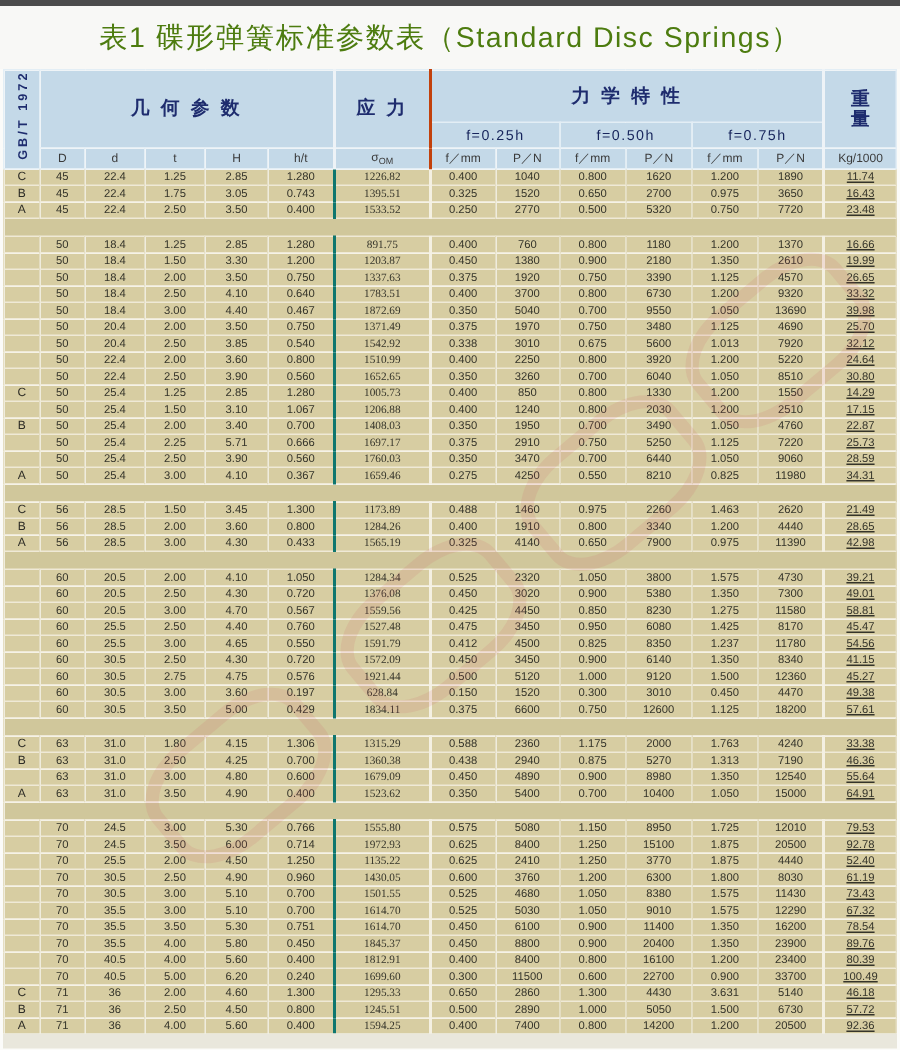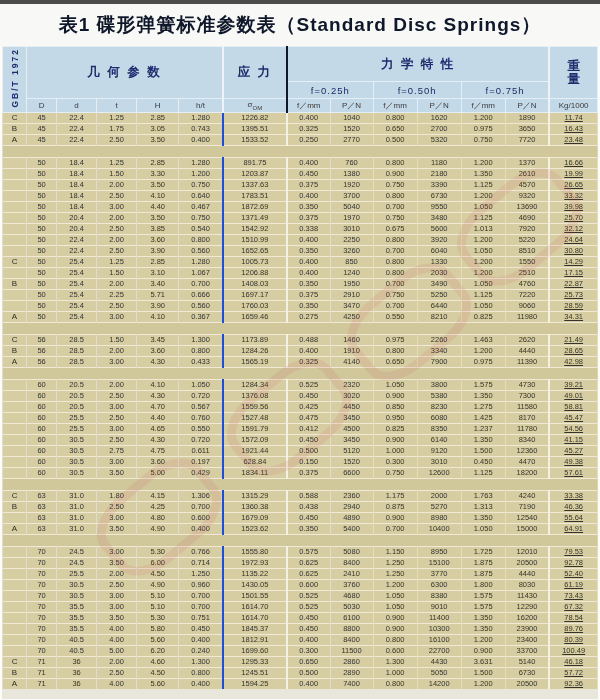--- a/index.html
+++ b/index.html
@@ -8,21 +8,21 @@
     background:#fbfbf9;
     font-family:"Liberation Sans","DejaVu Sans",sans-serif;
     position:relative;overflow:hidden;
   }
   .topbar{height:4px;background:#4c4c4c;}
   .title-area{
     height:42px;display:flex;align-items:center;justify-content:center;
     background:#f8f8f6;
   }
   .page-title{
-    font-size:19px;font-weight:bold;color:#0f172a;letter-spacing:1px;
+    font-size:19px;font-weight:normal;color:#4d7c0f;letter-spacing:1px;
     white-space:nowrap;
   }
   table{
     border-collapse:collapse;table-layout:fixed;
     width:596px;margin:0 2px;
   }
   th,td{padding:0;text-align:center;overflow:hidden;white-space:nowrap;}
   thead th{
     background:#c4d9e8;
     border:1px solid #e3eef5;
@@ -32,28 +32,28 @@
   th.defl{font-size:9.5px;color:#17255c;height:16px;letter-spacing:1px;}
   th.unit, th.colhead{font-size:8px;color:#3a3a3a;height:13px;}
   th.gbt{width:24px;}
   .gbt-text{
     display:inline-block;
     writing-mode:vertical-rl;transform:rotate(180deg);
     font-size:8.5px;color:#1e2c6e;letter-spacing:2px;font-weight:bold;
   }
   th.weightcell{font-size:12.5px;font-weight:bold;color:#1e2c6e;line-height:13px;}
   th.sigcell sub{font-size:6px;}
-  th.sighead,td.sig{border-left:2px solid #eef3f7;border-right:2px solid #0f172a;}
+  th.sighead,td.sig{border-left:2px solid #eef3f7;border-right:2px solid #c2410c;}
   th.wthead,td.wt{border-left:2px solid #eef3f7;}
   tbody td{
     background:#d7cda2;
     font-size:7.5px;height:10px;line-height:10px;color:#35342a;
     border-top:1px solid #efe9d6;border-right:1px solid #e4ddc2;border-left:1px solid #e4ddc2;
   }
-  tbody td.sig{border-left:2px solid #1d4ed8;border-right:2px solid #f4f0e2;}
+  tbody td.sig{border-left:2px solid #0f766e;border-right:2px solid #f4f0e2;font-family:Liberation Serif, serif;}
   tbody td.wt{border-left:2px solid #f4f0e2;text-decoration:underline;}
   tbody td.lab{font-size:8px;color:#2e2d26;}
   tr.sep td{background:#d0c79b;height:11px;border-right:1px solid #dcd4b0;}
   .bottom-strip{height:10px;background:#e9e7dc;margin:0 2px;}
   
   .wm{position:absolute;pointer-events:none;border:9px solid rgba(206,85,95,0.12);
       border-radius:35%;width:110px;height:66px;transform:rotate(-40deg);}
   .wm1{left:455px;top:185px;}
   .wm2{left:345px;top:280px;}
   .wm3{left:225px;top:375px;}
@@ -562,21 +562,21 @@
         <td class="">1.350</td>
         <td class="">8340</td>
         <td class="wt">41.15</td>
       </tr>
       <tr>
         <td class="lab"></td>
         <td class="">60</td>
         <td class="">30.5</td>
         <td class="">2.75</td>
         <td class="">4.75</td>
-        <td class="">0.611</td>
+        <td class="">0.576</td>
         <td class="sig">1921.44</td>
         <td class="">0.500</td>
         <td class="">5120</td>
         <td class="">1.000</td>
         <td class="">9120</td>
         <td class="">1.500</td>
         <td class="">12360</td>
         <td class="wt">45.27</td>
       </tr>
       <tr>
@@ -797,21 +797,21 @@
         <td class="lab"></td>
         <td class="">70</td>
         <td class="">35.5</td>
         <td class="">4.00</td>
         <td class="">5.80</td>
         <td class="">0.450</td>
         <td class="sig">1845.37</td>
         <td class="">0.450</td>
         <td class="">8800</td>
         <td class="">0.900</td>
-        <td class="">10300</td>
+        <td class="">20400</td>
         <td class="">1.350</td>
         <td class="">23900</td>
         <td class="wt">89.76</td>
       </tr>
       <tr>
         <td class="lab"></td>
         <td class="">70</td>
         <td class="">40.5</td>
         <td class="">4.00</td>
         <td class="">5.60</td>

